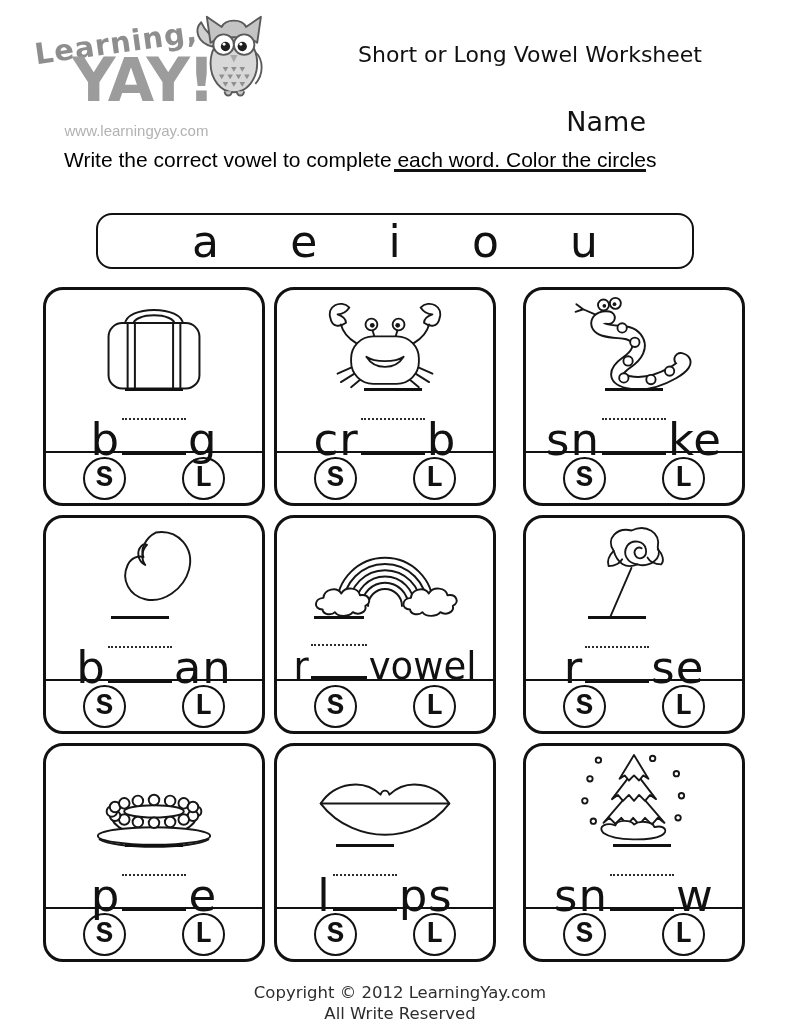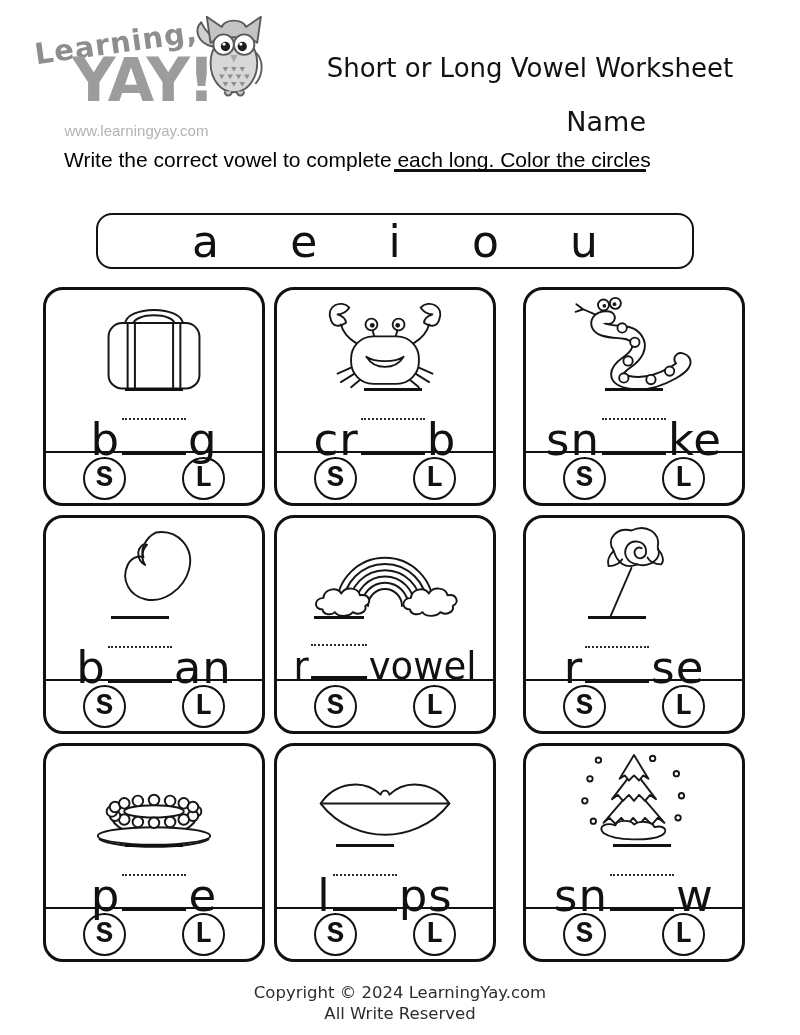--- a/index.html
+++ b/index.html
@@ -10,21 +10,21 @@
   .logo{position:absolute;left:28px;top:6px;width:220px;height:140px;}
   .brand-top{position:absolute;left:6px;top:20px;font-size:29px;font-weight:bold;color:#8e8e8e;
              transform:rotate(-8deg);letter-spacing:1px;}
   .brand-main{position:absolute;left:44px;top:44px;font-size:60px;font-weight:bold;color:#9c9c9c;
               letter-spacing:-2px;line-height:1;}
   .website{position:absolute;left:16px;top:116px;width:185px;text-align:center;
            font-size:15px;color:#b2b2b2;font-family:"Liberation Sans",sans-serif;}
   .owl{position:absolute;left:162px;top:2px;}
 
   .title{position:absolute;left:280px;top:42px;width:500px;text-align:center;
-         font-size:26px;font-weight:500;margin-top:11px;}
+         font-size:22px;font-weight:500;}
   .name-row{position:absolute;left:394px;top:106px;font-size:27px;font-weight:500;
             display:flex;align-items:flex-end;flex-direction:column;}
   .name-line{display:inline-block;width:252px;height:32px;border-bottom:3px solid #111;}
 
   .instructions{position:absolute;left:64px;top:147px;width:700px;
                 font-family:"Liberation Sans",sans-serif;font-size:21px;line-height:26.5px;color:#000;}
 
   
   .vowel-bank{position:absolute;left:96px;top:213px;width:598px;height:56px;box-sizing:border-box;
               border:2.5px solid #111;border-radius:16px;display:flex;align-items:center;
@@ -103,21 +103,21 @@
     </svg>
   </div>
 
   <div class="title">Short or Long Vowel Worksheet</div>
   <div class="name-row">
     <span>Name</span>
       <span class="name-line"></span>
   </div>
 
   <div class="instructions">
-    <div>Write the correct vowel to complete each long. Color the circles</div>
+    <div>Write the correct vowel to complete each word. Color the circles</div>
   </div>
 
   <div class="vowel-bank">
     <span>a</span>
     <span>e</span>
     <span>i</span>
     <span>o</span>
     <span>u</span>
   </div>
 
@@ -377,17 +377,17 @@
         </span>
         <span>w</span>
     </div>
     <div class="choices">
       <div class="bubble">S</div>
       <div class="bubble">L</div>
     </div>
   </div>
 
   <div class="footer">
-    <div>Copyright © 2024 LearningYay.com</div>
+    <div>Copyright © 2012 LearningYay.com</div>
     <div>All Write Reserved</div>
   </div>
 
 </div>
 
 </body></html>

